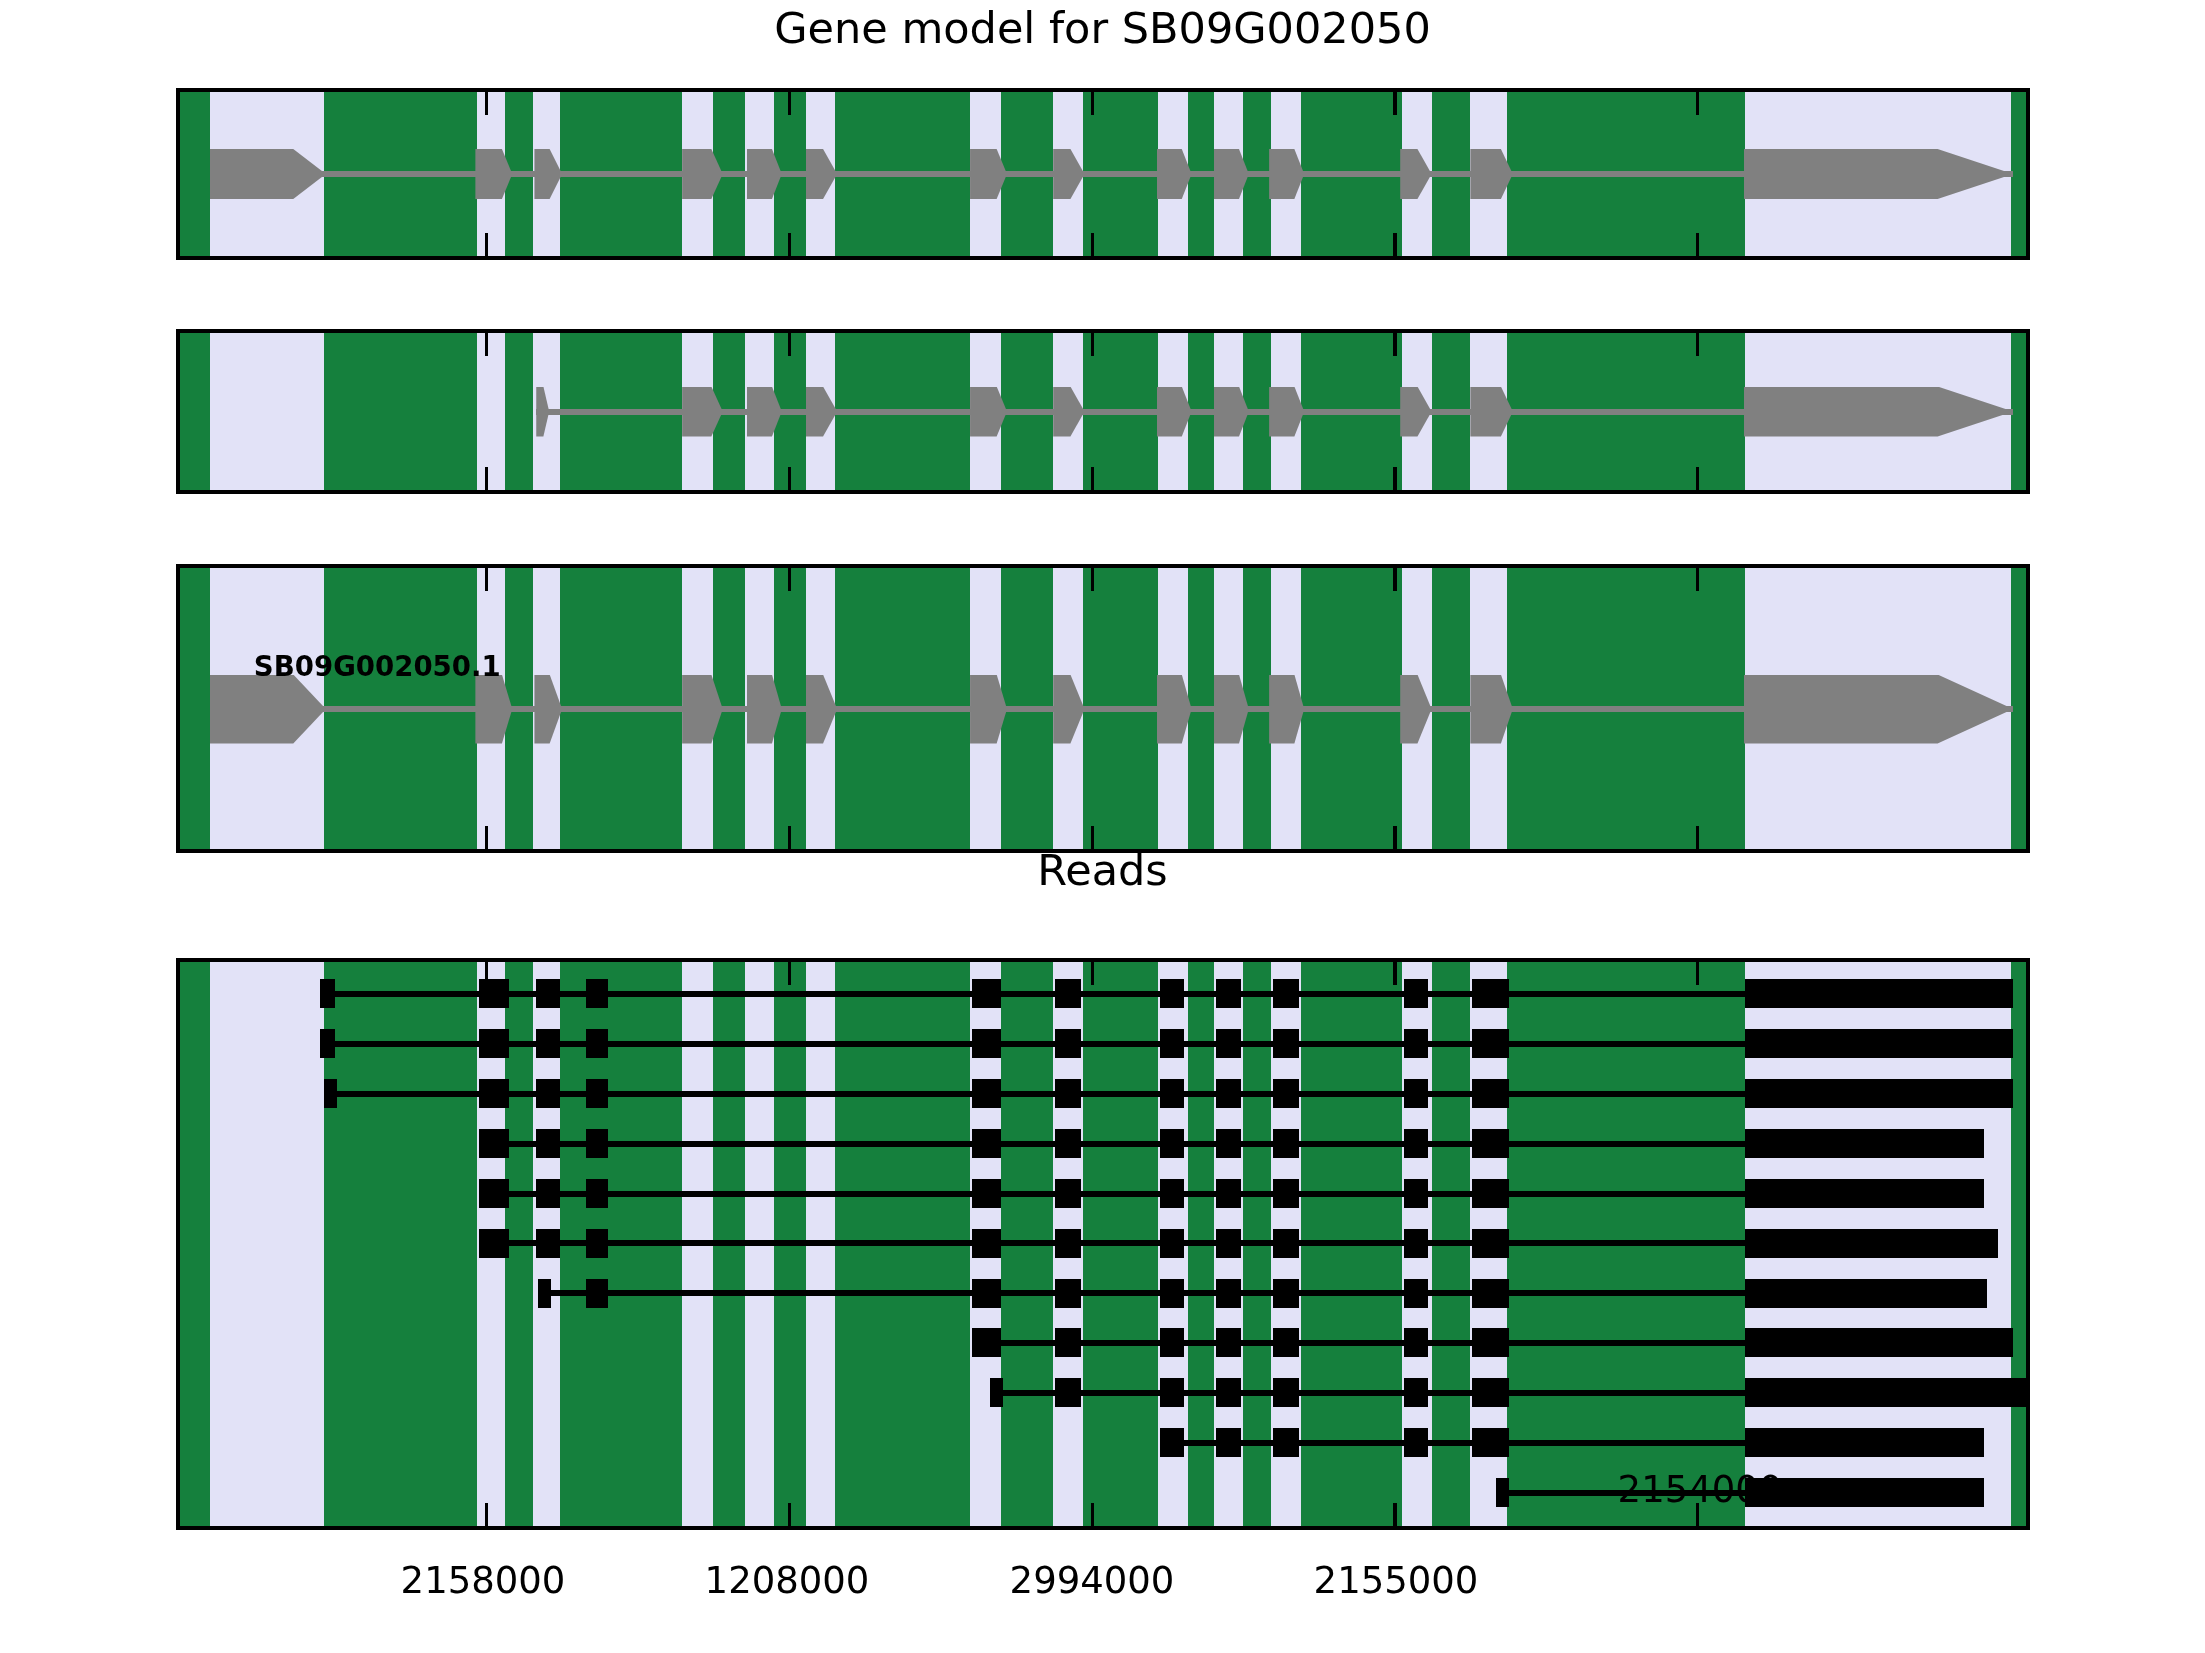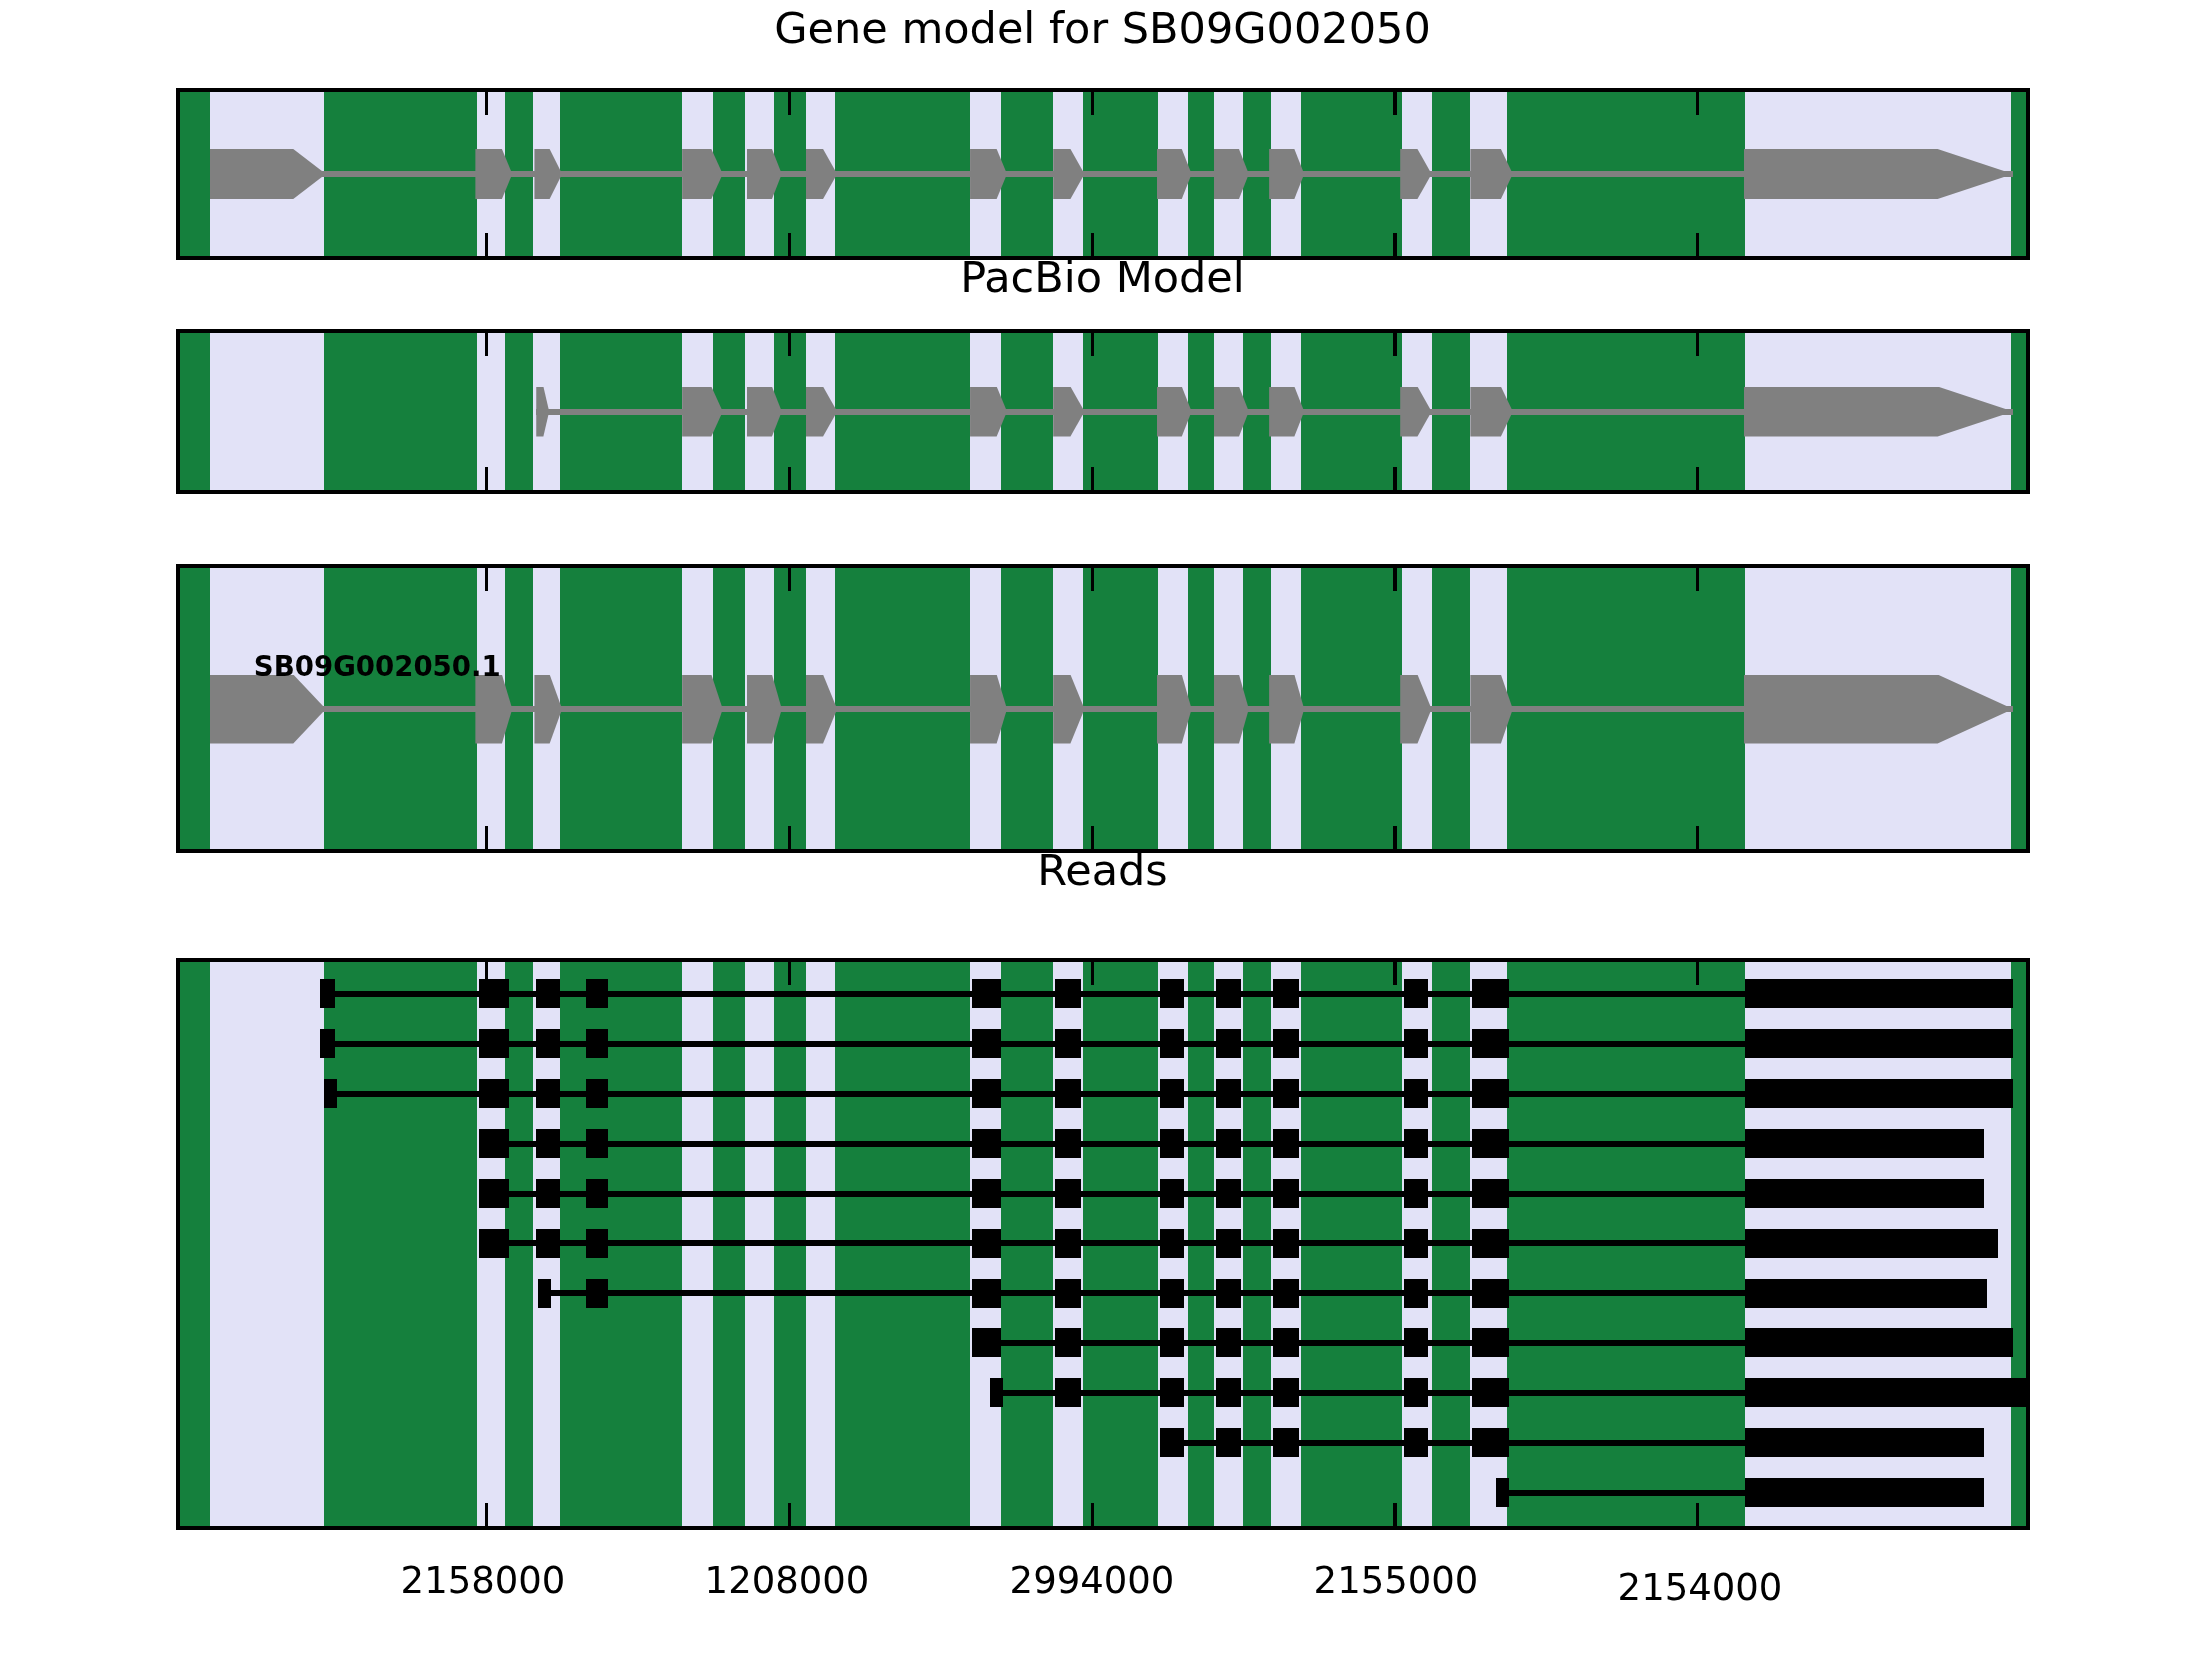--- a/index.html
+++ b/index.html
@@ -97,21 +97,20 @@
         <div class="exon sliver" style="left: 47.3%; width: 1.7%; height: 50px; top: calc(50% - 25px); background: rgb(128, 128, 128);"></div>
         <div class="exon arrow" style="left: 52.9%; width: 1.9%; height: 50px; top: calc(50% - 25px); background: rgb(128, 128, 128);"></div>
         <div class="exon arrow" style="left: 56%; width: 1.9%; height: 50px; top: calc(50% - 25px); background: rgb(128, 128, 128);"></div>
         <div class="exon arrow" style="left: 59%; width: 1.9%; height: 50px; top: calc(50% - 25px); background: rgb(128, 128, 128);"></div>
         <div class="exon sliver" style="left: 66.1%; width: 1.7%; height: 50px; top: calc(50% - 25px); background: rgb(128, 128, 128);"></div>
         <div class="exon arrow" style="left: 69.9%; width: 2.3%; height: 50px; top: calc(50% - 25px); background: rgb(128, 128, 128);"></div>
         <div class="exon arrow" style="left: 84.7%; width: 14.6%; height: 50px; top: calc(50% - 25px); background: rgb(128, 128, 128);"></div>
       </div>
   </div>
 
-  <div class="panel-title" style="top:256px;">PacBio Model</div>
   <div class="panel" id="panel-pacbio" style="left:176px;top:329px;width:1854px;height:165px;">
     <div class="plotarea" id="area-pacbio">
         <div class="band" style="left: 1.6%; width: 6.2%; background: rgb(226, 226, 247);"></div>
         <div class="band" style="left: 16.1%; width: 1.5%; background: rgb(226, 226, 247);"></div>
         <div class="band" style="left: 19.1%; width: 1.5%; background: rgb(226, 226, 247);"></div>
         <div class="band" style="left: 27.2%; width: 1.7%; background: rgb(226, 226, 247);"></div>
         <div class="band" style="left: 30.6%; width: 1.6%; background: rgb(226, 226, 247);"></div>
         <div class="band" style="left: 33.9%; width: 1.6%; background: rgb(226, 226, 247);"></div>
         <div class="band" style="left: 42.8%; width: 1.7%; background: rgb(226, 226, 247);"></div>
         <div class="band" style="left: 47.3%; width: 1.6%; background: rgb(226, 226, 247);"></div>
@@ -334,17 +333,17 @@
         <div class="rexon" style="left: 71.3%; width: 0.7%; height: 29px; top: 516px; background: rgb(0, 0, 0);"></div>
         <div class="rexon" style="left: 84.8%; width: 12.9%; height: 29px; top: 516px; background: rgb(0, 0, 0);"></div>
       </div>
   </div>
 
   <div id="xaxis-labels">
       <div class="ticklabel" style="left: 483px; top: 1559px;">2158000</div>
       <div class="ticklabel" style="left: 787px; top: 1559px;">1208000</div>
       <div class="ticklabel" style="left: 1092px; top: 1559px;">2994000</div>
       <div class="ticklabel" style="left: 1396px; top: 1559px;">2155000</div>
-      <div class="ticklabel" style="left: 1700px; top: 1566px;">2154000</div>
+      <div class="ticklabel" style="left: 1700px; top: 1468px;">2154000</div>
     </div>
 
 </div>
 
 
 </body></html>

